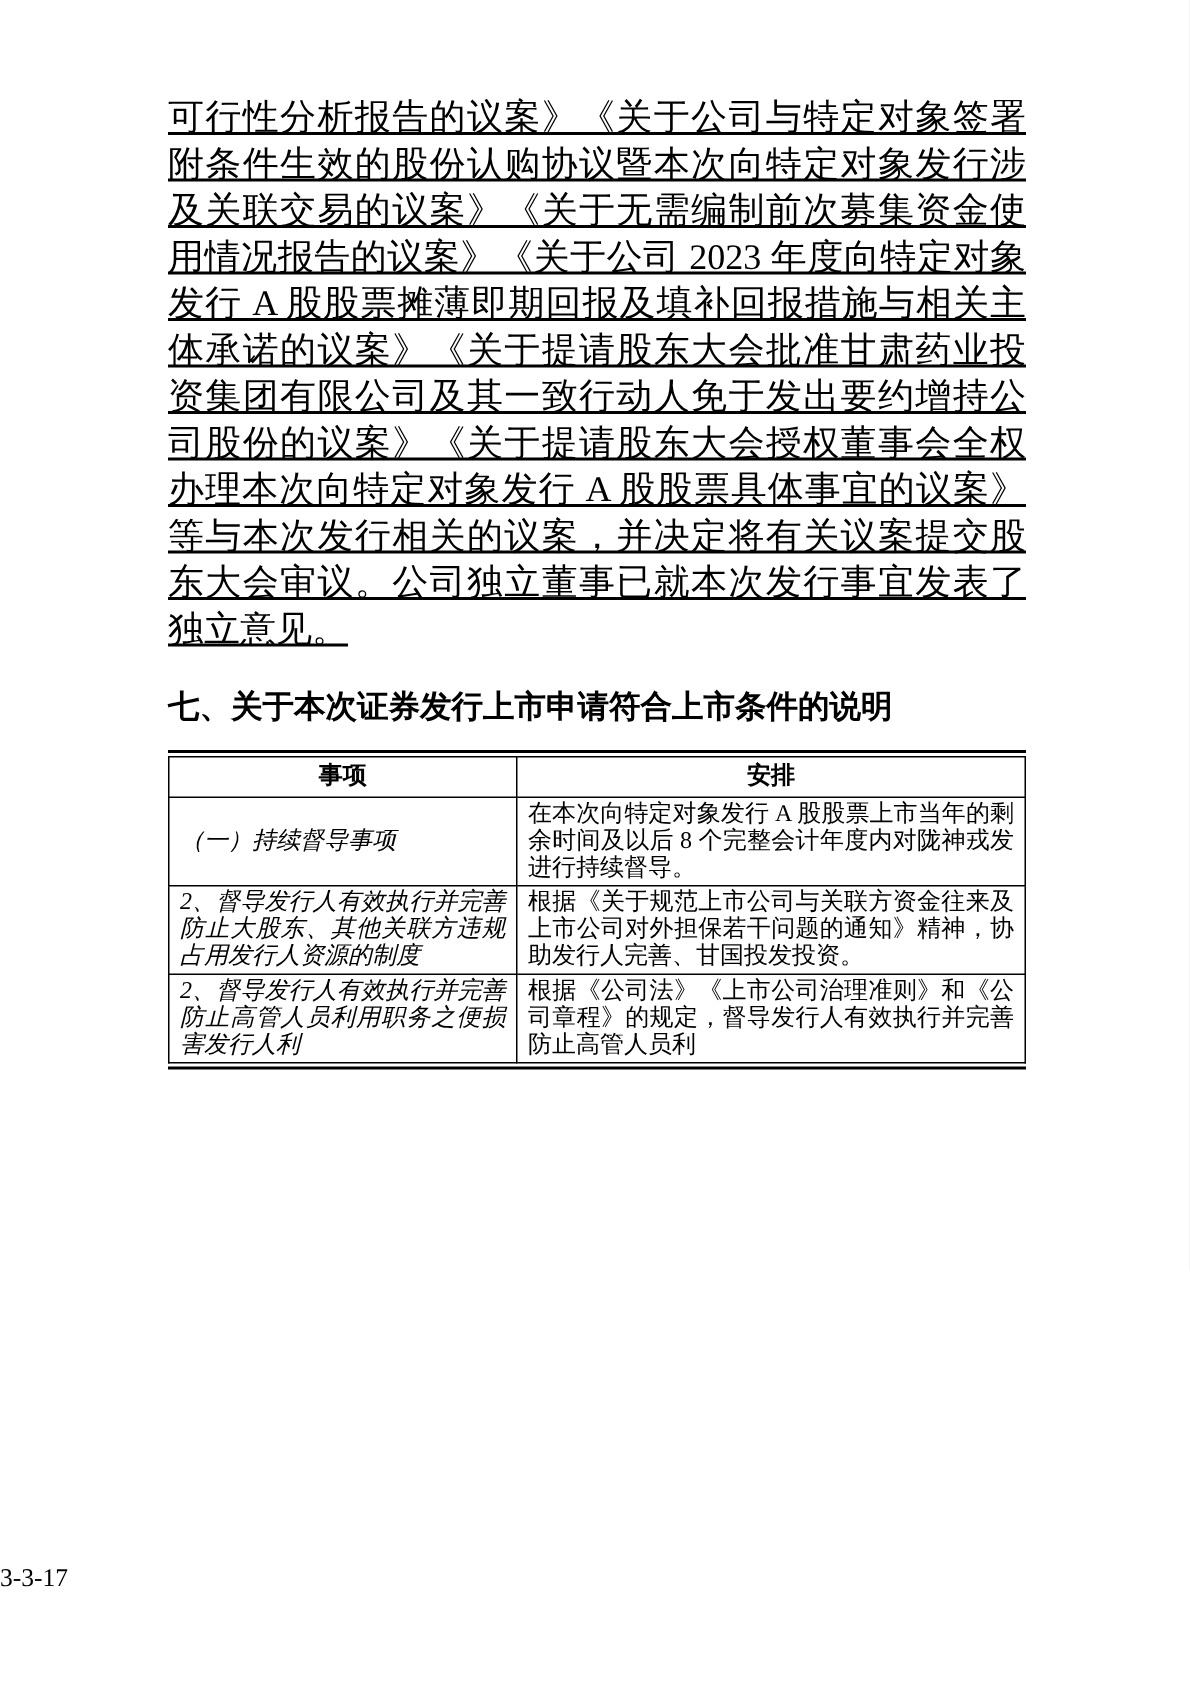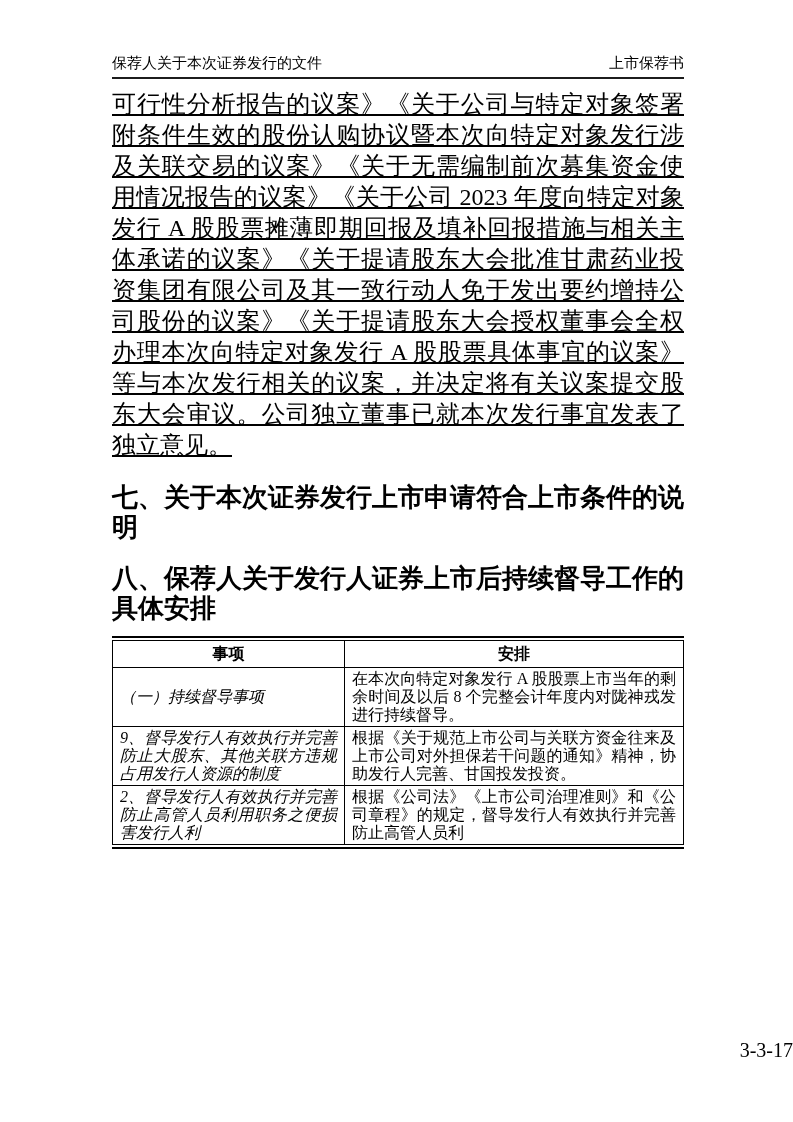--- a/index.html
+++ b/index.html
@@ -33,21 +33,21 @@
     text-align: justify;
     margin: 0;
     text-indent: 2em;
     word-break: break-all;
     text-decoration: underline;
   }
   .para.no-indent { text-indent: 0; }
   
   .sec-heading {
     font-family: "Liberation Sans", "DejaVu Sans", sans-serif;
-    font-size: 26px;
+    font-size: 21px;
     font-weight: bold;
     line-height: 30px;
     margin: 21px 0 12px 0;
   }
   
   .table-wrap {
     margin-top: 13px;
     border-top: 2px solid #000;
     border-bottom: 2px solid #000;
     padding: 2px 0;
@@ -69,60 +69,55 @@
     text-align: center;
     font-weight: bold;
     padding: 4px 19px;
   }
   .sup-table td.c1 { width: 232px; font-style: italic; }
   
   .footer {
     position: absolute;
     left: 0; right: 0;
     bottom: 60px;
-    text-align: right;
-    font-size: 20px;
+    text-align: left;
+    font-size: 17px;
   }
 </style>
 </head>
 <body>
 
 <div class="page">
 
-  <div class="hdr">
-    <span>保荐人关于本次证券发行的文件</span>
-    <span>上市保荐书</span>
-  </div>
 
   <div class="body-text">
 
     <p class="para no-indent">可行性分析报告的议案》《关于公司与特定对象签署附条件生效的股份认购协议暨本次向特定对象发行涉及关联交易的议案》《关于无需编制前次募集资金使用情况报告的议案》《关于公司 2023 年度向特定对象发行 A 股股票摊薄即期回报及填补回报措施与相关主体承诺的议案》《关于提请股东大会批准甘肃药业投资集团有限公司及其一致行动人免于发出要约增持公司股份的议案》《关于提请股东大会授权董事会全权办理本次向特定对象发行 A 股股票具体事宜的议案》等与本次发行相关的议案，并决定将有关议案提交股东大会审议。公司独立董事已就本次发行事宜发表了独立意见。</p>
 
 
 
     <h2 class="sec-heading">七、关于本次证券发行上市申请符合上市条件的说明</h2>
 
 
-    <h2 class="sec-heading">八、保荐人关于发行人证券上市后持续督导工作的具体安排</h2>
 
     <div class="table-wrap">
       <table class="sup-table">
         <thead>
           <tr>
             <th class="c1">事项</th>
             <th>安排</th>
           </tr>
         </thead>
         <tbody>
           <tr>
             <td class="c1">（一）持续督导事项</td>
             <td>在本次向特定对象发行 A 股股票上市当年的剩余时间及以后 8 个完整会计年度内对陇神戎发进行持续督导。</td>
           </tr>
           <tr>
-            <td class="c1">9、督导发行人有效执行并完善防止大股东、其他关联方违规占用发行人资源的制度</td>
+            <td class="c1">2、督导发行人有效执行并完善防止大股东、其他关联方违规占用发行人资源的制度</td>
             <td>根据《关于规范上市公司与关联方资金往来及上市公司对外担保若干问题的通知》精神，协助发行人完善、甘国投发投资。</td>
           </tr>
           <tr>
             <td class="c1">2、督导发行人有效执行并完善防止高管人员利用职务之便损害发行人利</td>
             <td>根据《公司法》《上市公司治理准则》和《公司章程》的规定，督导发行人有效执行并完善防止高管人员利</td>
           </tr>
         </tbody>
       </table>
     </div>
 

